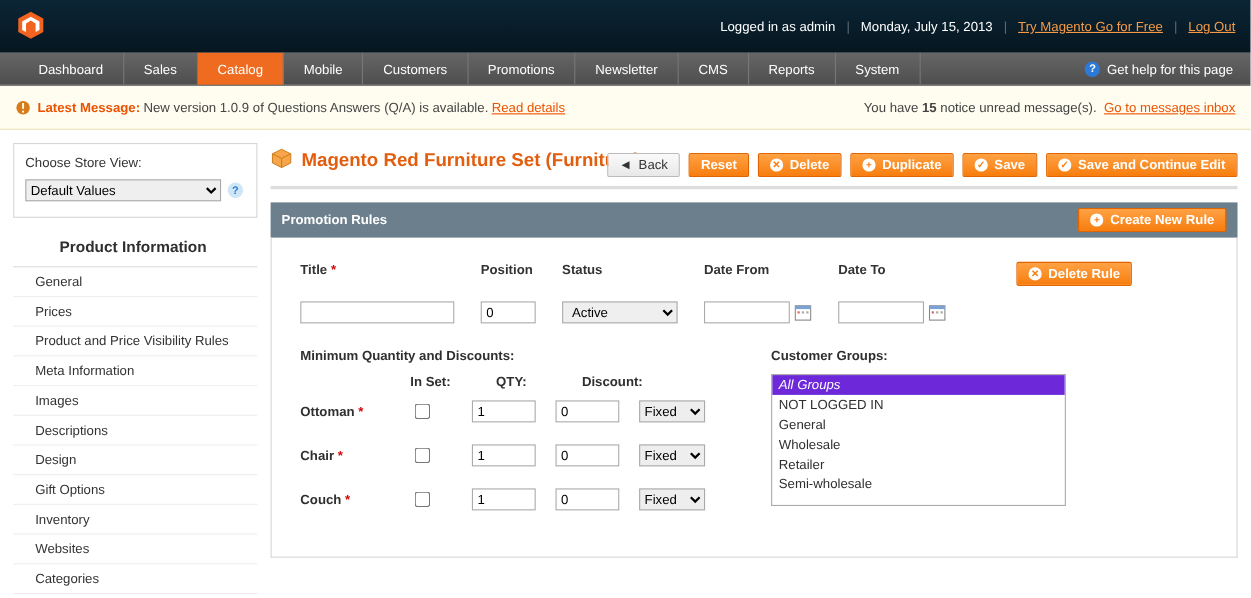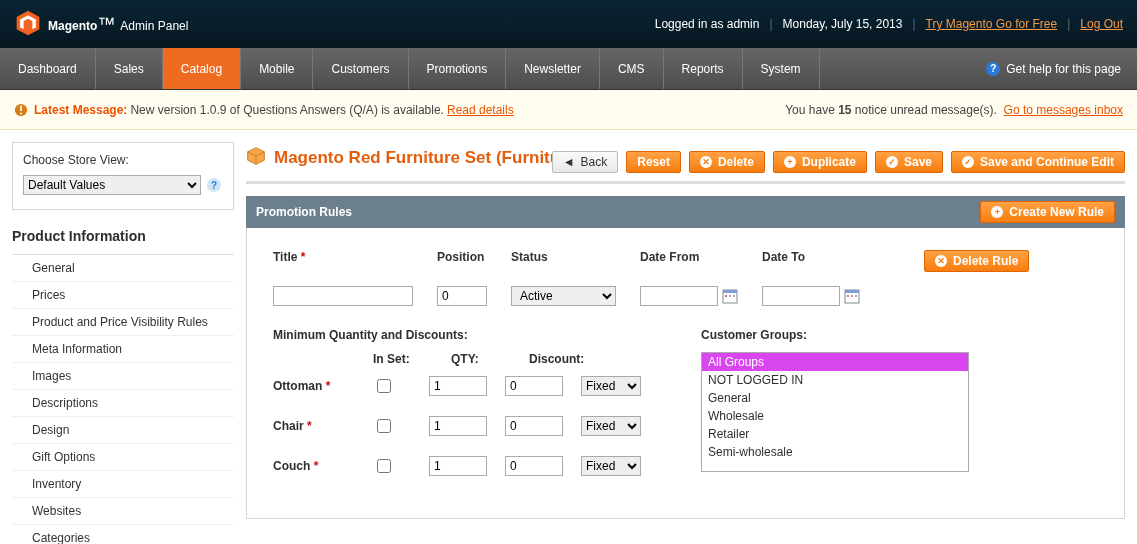--- a/index.html
+++ b/index.html
@@ -28,24 +28,25 @@
   margin-left: auto;
   display: flex; align-items: center; gap: 10px;
   color: #fff; font-size: 11px;
 }
 .header-right a { color: #f59b47; text-decoration: underline; cursor: pointer; }
 .header-right .sep { color: #5a6b74; }
 
 
 .nav {
   background: linear-gradient(#666, #4e4e4e);
-  height: 42px;
+  height: 30px;
   display: flex;
   align-items: stretch;
   border-bottom: 1px solid #333;
+  padding-left: 17px;
 }
 .nav-item {
   color: #fff; font-size: 12px;
   display: flex; align-items: center;
   padding: 0 18px;
   border-right: 1px solid #777;
   cursor: pointer;
 }
 .nav-item.active { background: #ef6b1f; }
 .nav-help {
@@ -84,21 +85,21 @@
   border: 1px solid #d6d6d6; padding: 10px 10px 14px 10px; margin-bottom: 10px;
 }
 .store-box label { font-size: 12px; color: #333; display: block; margin-bottom: 8px; }
 .store-row { display: flex; align-items: center; gap: 6px; }
 .store-row select { width: 178px; height: 20px; border: 1px solid #aaa; }
 .hint-icon {
   width: 14px; height: 14px; border-radius: 50%;
   background: #cfe6f6; color: #2d7ad6; font-size: 10px; font-weight: bold;
   display: flex; align-items: center; justify-content: center;
 }
-.side h3 { font-size: 14px; font-weight: bold; padding: 8px 4px 10px 0; border-bottom: 1px solid #ddd; }
+.side h3 { font-size: 14px; font-weight: bold; padding: 8px 4px 10px 0; border-bottom: 1px solid #ddd; text-align: center; }
 .pi-list { list-style: none; }
 .pi-list li {
   padding: 6px 0 6px 20px;
   border-bottom: 1px solid #eee;
   font-size: 12px; color: #333; cursor: pointer;
 }
 
 
 .main { flex: 1; }
 .title-row { display: flex; align-items: center; gap: 8px; padding: 4px 0 10px 0; }
@@ -155,38 +156,35 @@
 
 
 .groups-wrap { flex: 1; }
 .groups-box {
   width: 268px; height: 120px;
   border: 1px solid #aaa;
   overflow-y: scroll;
   background: #fff;
 }
 .groups-box .gi { padding: 2px 6px; font-size: 12px; cursor: pointer; }
-.groups-box .gi.sel { background: #d946ef; color: #fff; }
+.groups-box .gi.sel { background: #6d28d9; color: #fff; font-style: italic; }
 
 .delete-rule-box { margin-left: 40px; }
 
 </style>
 </head>
 <body>
 
 <div class="header">
   <div class="logo">
     <span>
       <svg viewBox="0 0 32 32">
           <polygon fill="#f26322" points="16,2 29,9 29,23 16,30 3,23 3,9"></polygon>
           <polygon fill="#fff" points="16,7 25,12 25,21 21,23 21,14 16,11 11,14 11,23 7,21 7,12"></polygon>
         </svg>
-    </span>
-    <span class="logo-text">
-      <b>Magento</b>™ <span>Admin Panel</span>
     </span>
   </div>
   <div class="header-right">
     <span>Logged in as admin</span>
     <span class="sep">|</span>
     <span>Monday, July 15, 2013</span>
     <span class="sep">|</span>
     <a>Try Magento Go for Free</a>
     <span class="sep">|</span>
     <a>Log Out</a>

